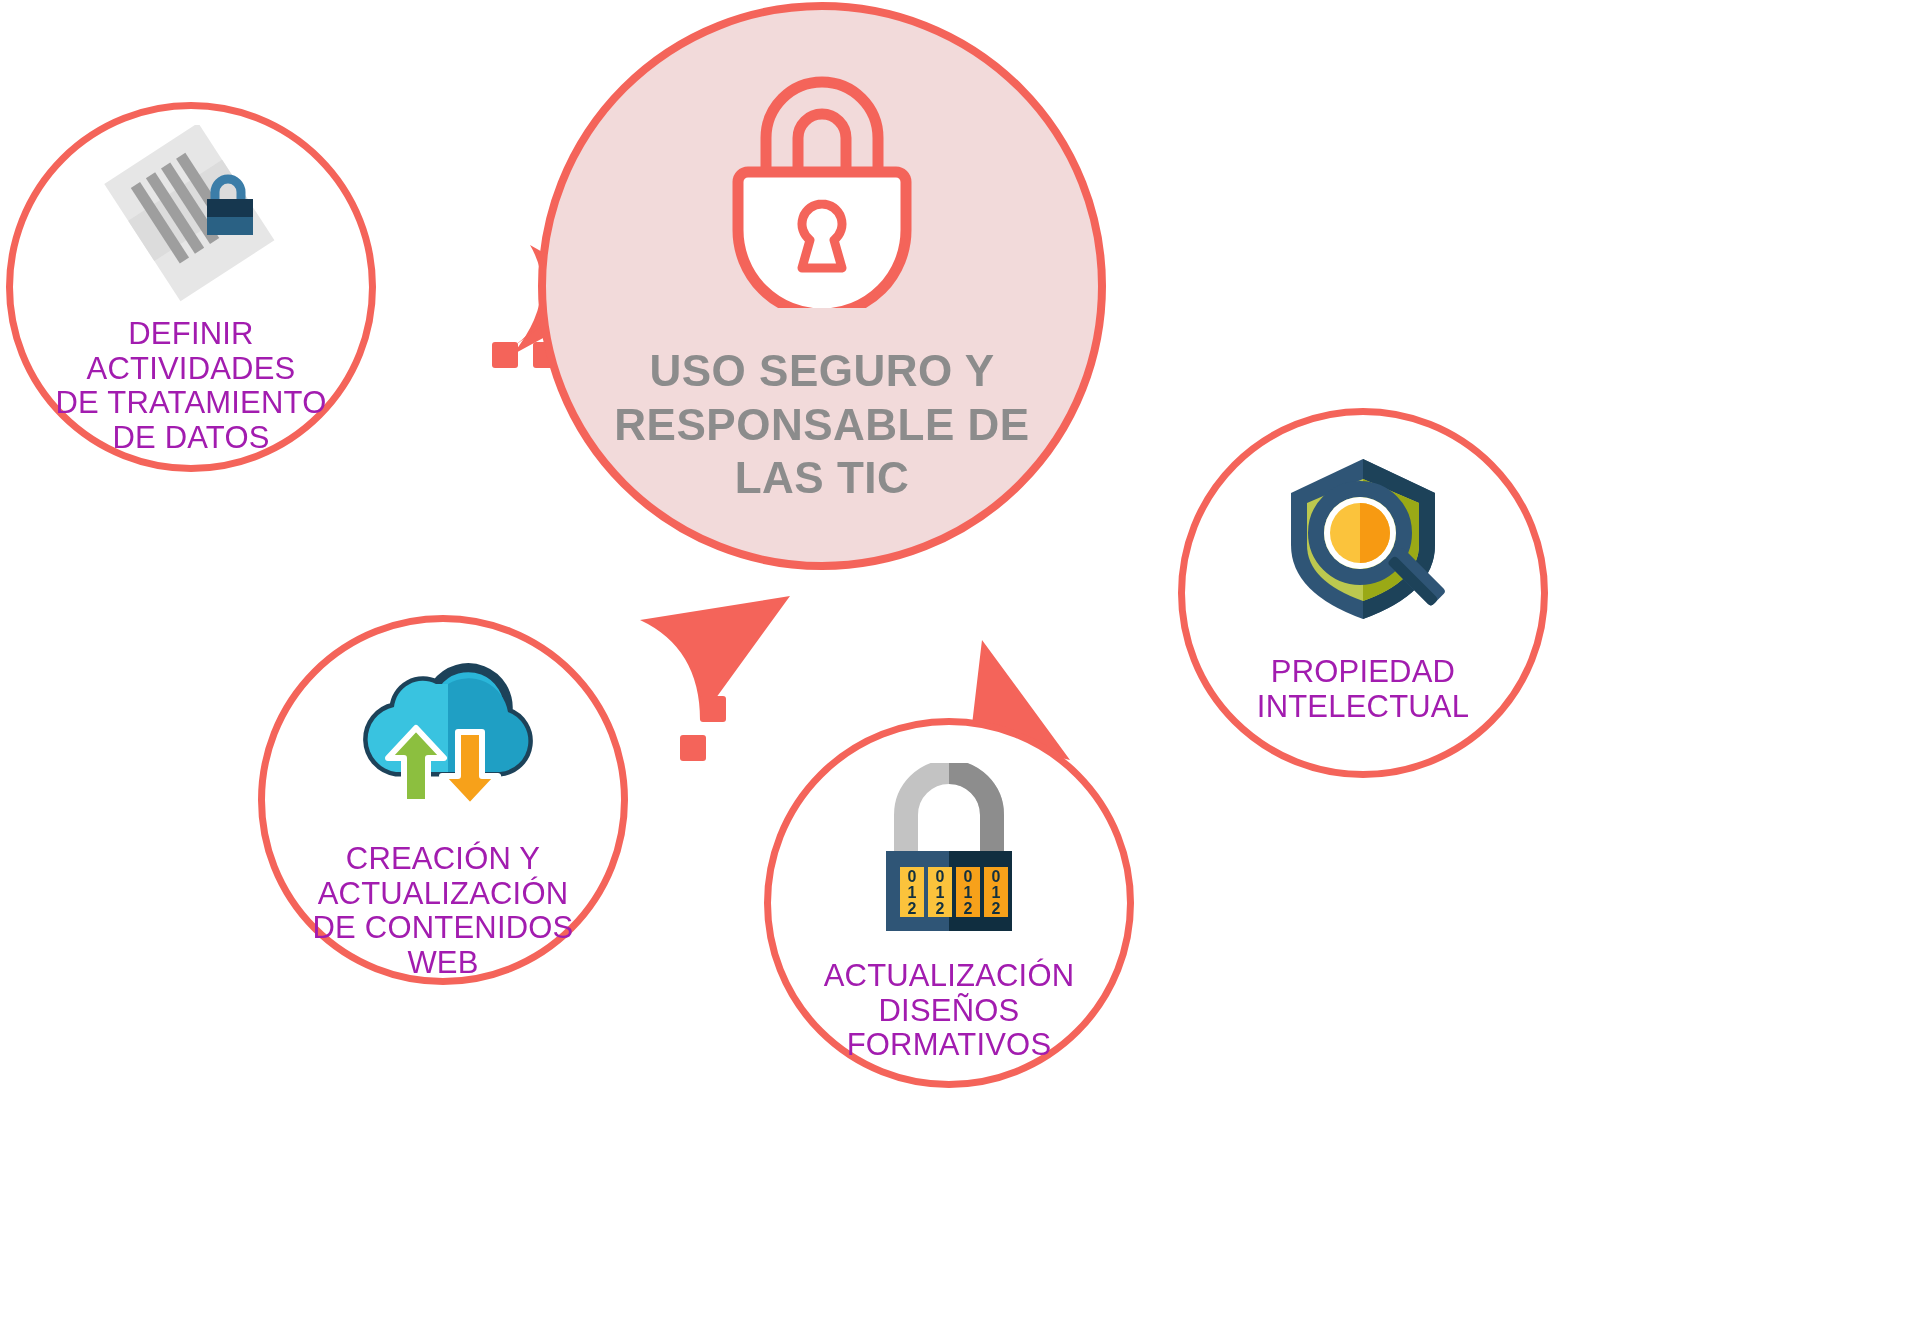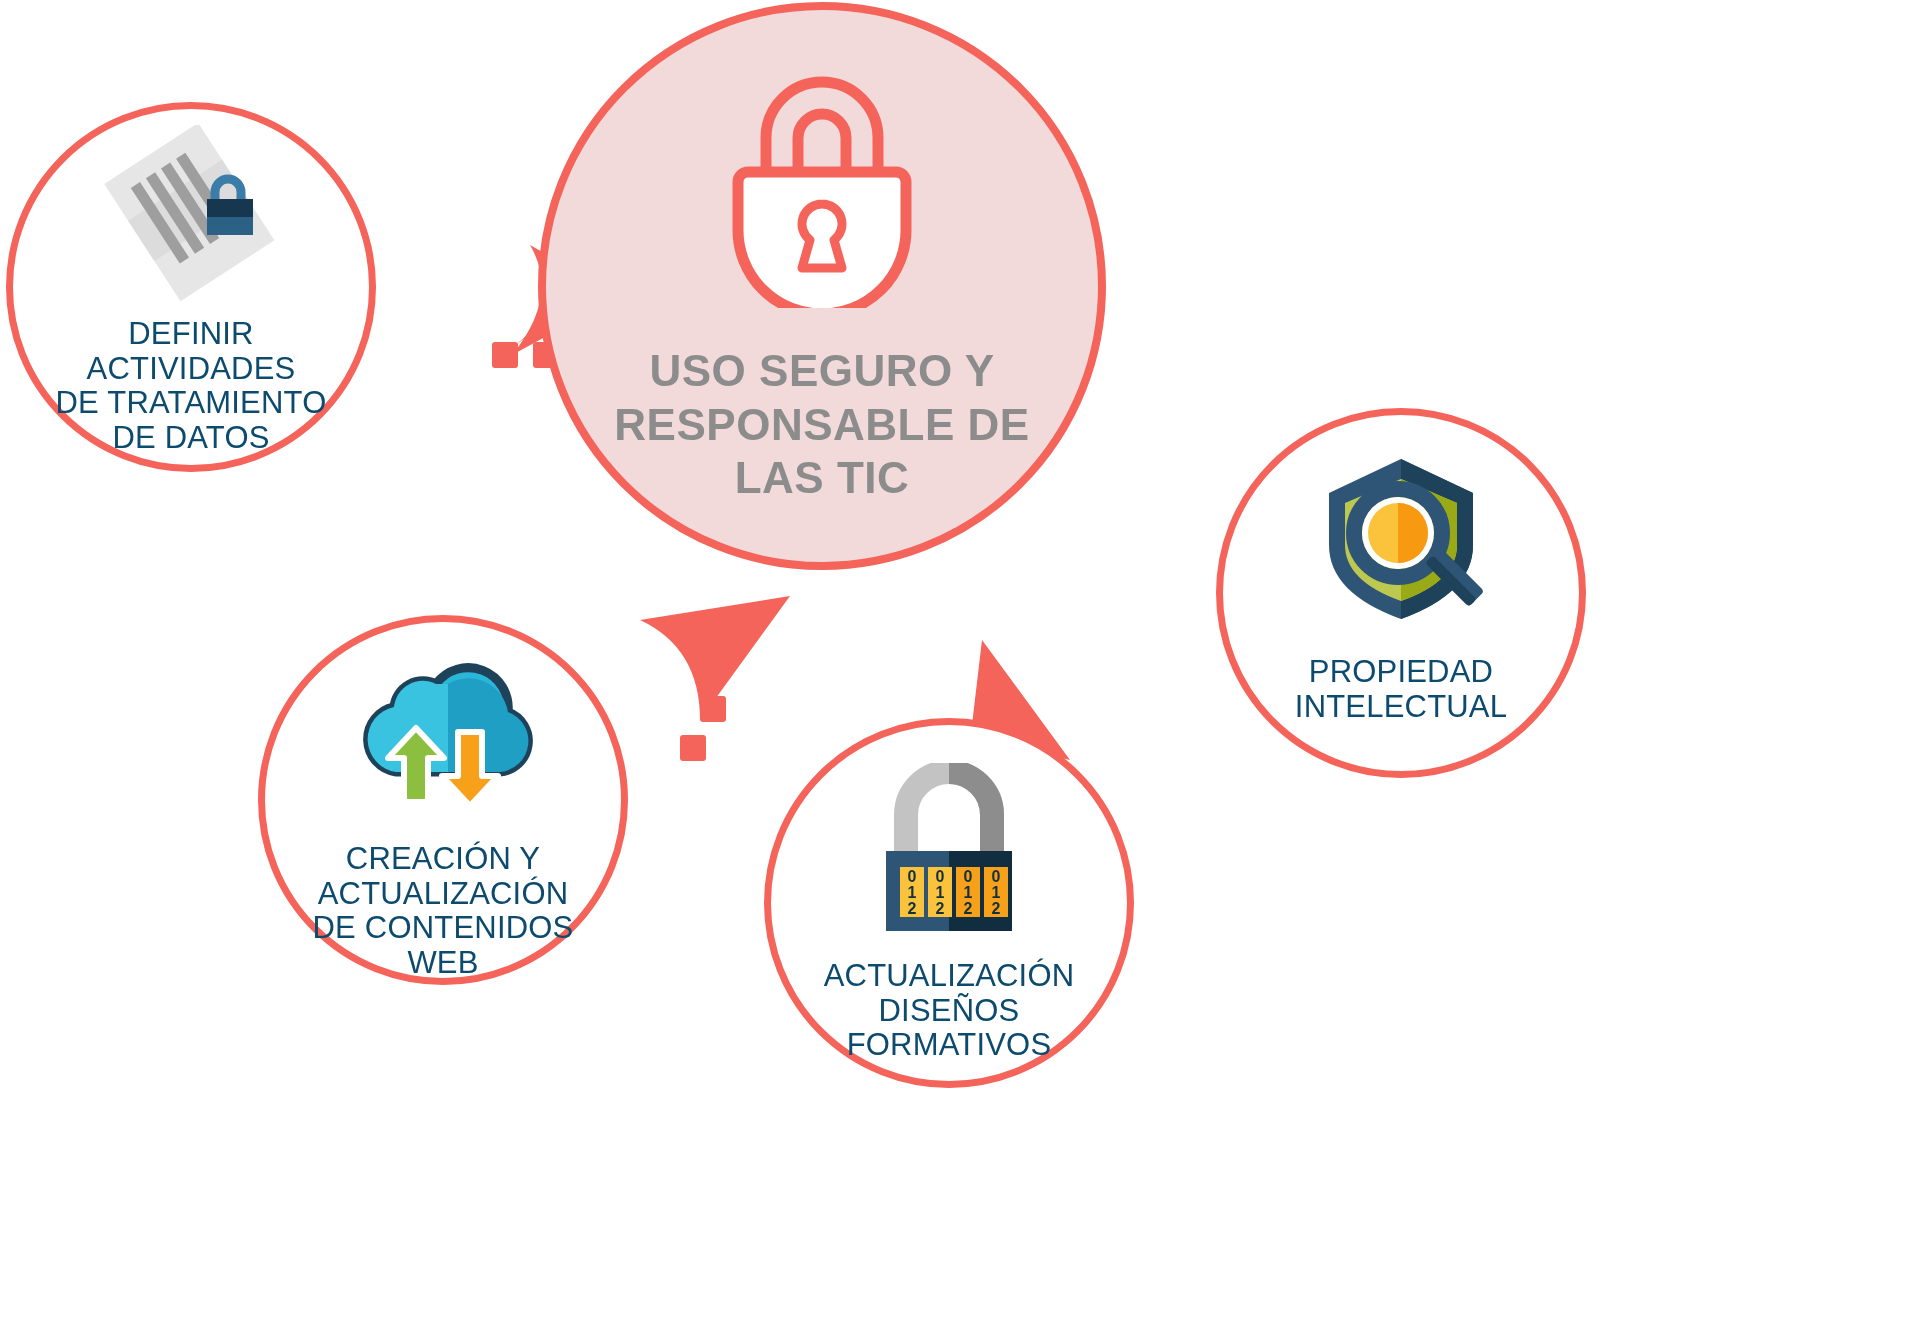--- a/index.html
+++ b/index.html
@@ -47,21 +47,21 @@
     border: 8px solid #f4645a;
   }
 
   .node-icon {
     position: relative;
     display: block;
   }
 
   .node-label {
     text-align: center;
-    color: #0c4a6e;
+    color: #a21caf;
     font-weight: 400;
     line-height: 1.12;
     letter-spacing: 0.2px;
     white-space: pre-line;
   }
 
   .node.center .node-label {
     color: #8c8c8c;
     font-weight: 700;
     font-size: 44px;
@@ -108,21 +108,21 @@
     top: 718px;
     width: 370px;
     height: 370px;
     z-index: 4;
   }
   #node-disenos .node-icon { margin-top: 38px; }
   #node-disenos .node-label { margin-top: 22px; font-size: 31px; }
 
   
   #node-propiedad {
-    left: 1216px;
+    left: 1178px;
     top: 408px;
     width: 370px;
     height: 370px;
     z-index: 4;
   }
   #node-propiedad .node-icon { margin-top: 38px; }
   #node-propiedad .node-label { margin-top: 26px; font-size: 31px; }
 </style>
 </head>
 <body>

